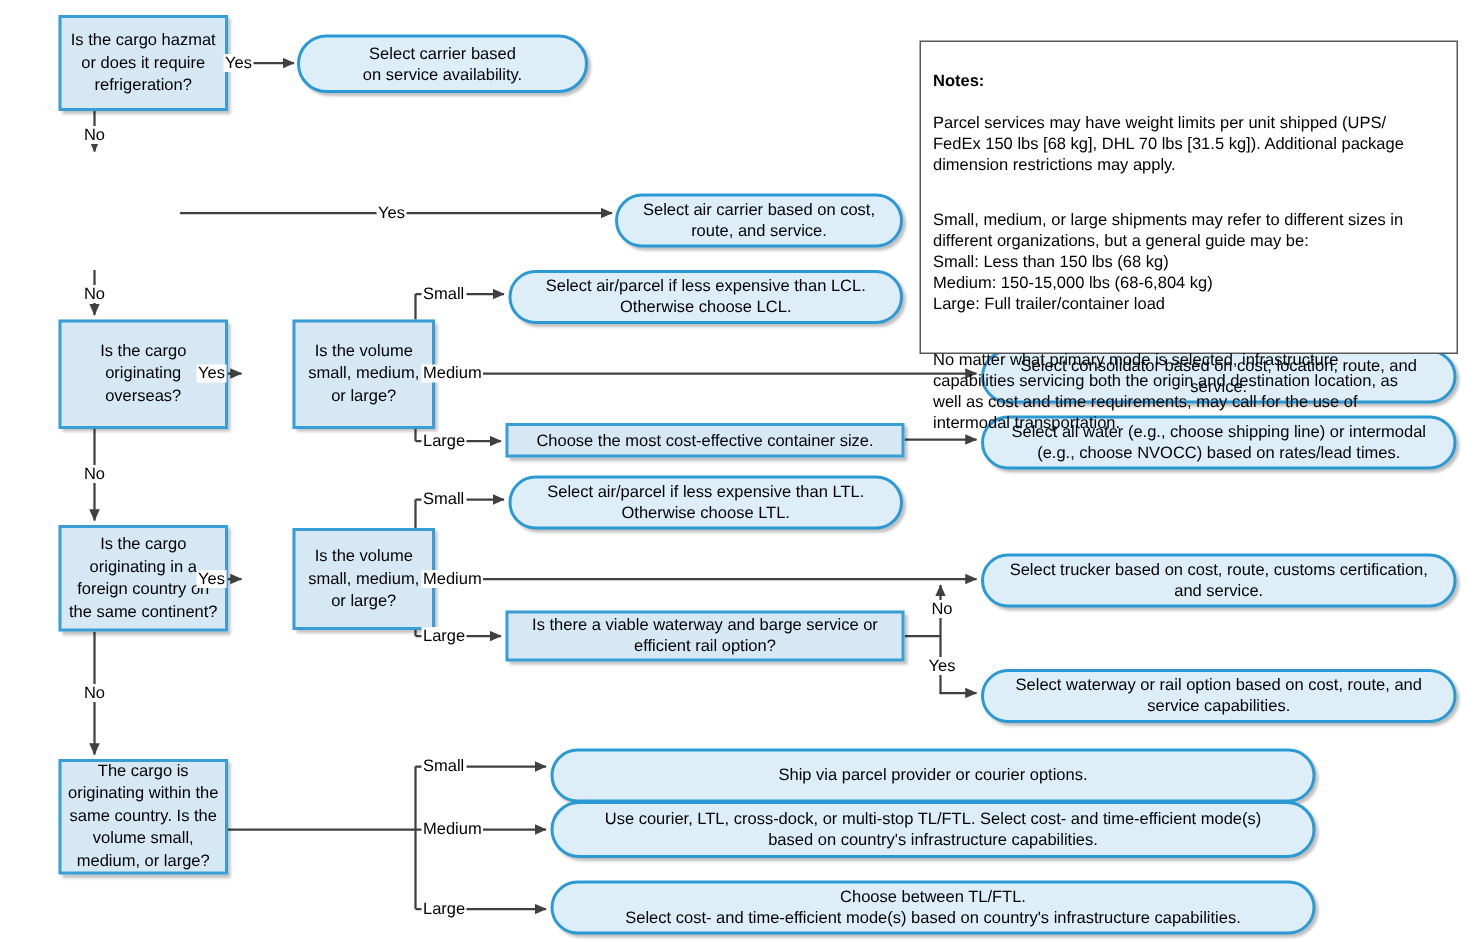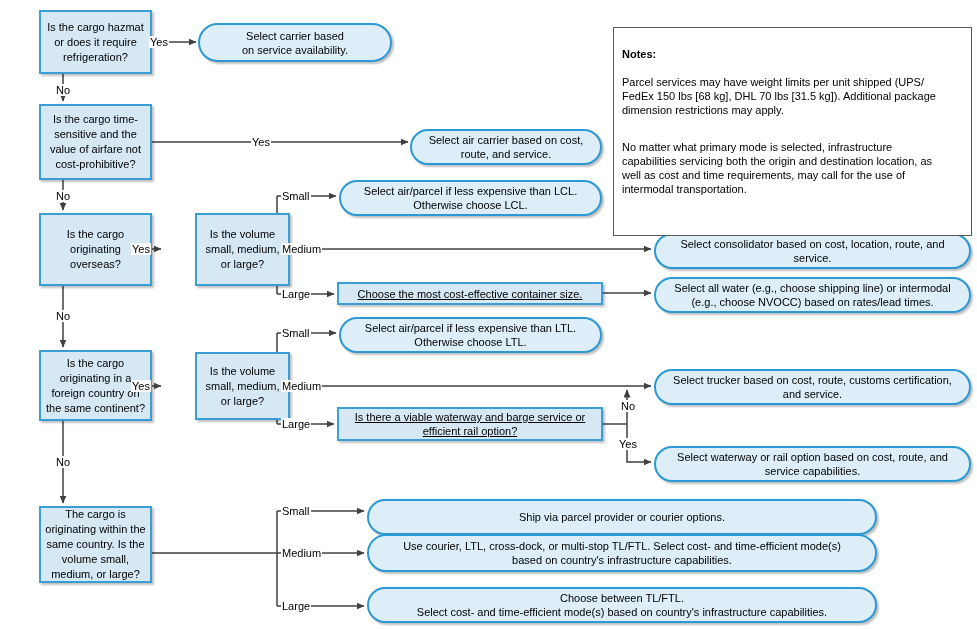--- a/index.html
+++ b/index.html
@@ -20,21 +20,20 @@
   }
   .decision {
     background: var(--box-fill, #d7e8f5);
     border:2px solid var(--box-border, #3a9ed6);
     line-height:15px;
     margin-left:32px;
   }
   .process {
     background: var(--box-fill, #d7e8f5);
     border:2px solid var(--box-border, #3a9ed6);
-    text-decoration:underline;
   }
   .stadium {
     background: var(--stadium-fill, #ddeef9);
     border:2px solid var(--stadium-border, #2b99d3);
     border-radius:999px;
     padding:16px 10px;
   }
   .elbl {
     position:absolute; font-size:11px; line-height:12px;
     background:#fff; padding:0 1px; white-space:nowrap;
@@ -83,24 +82,20 @@
     <path class="wire" marker-end="url(#arr)" d="M627,424 V390"></path>
     <path class="wire" marker-end="url(#arr)" d="M627,424 V462 H651"></path>
     <path class="wire" marker-end="url(#arr)" d="M277,511 H364"></path>
     <path class="wire" marker-end="url(#arr)" d="M277,553 H364"></path>
     <path class="wire" marker-end="url(#arr)" d="M277,606 H364"></path>
   </svg>
 
   <div class="node decision" style="left:7px;top:10px;width:113px;height:64px">Is the cargo hazmat
 or does it require
 refrigeration?</div>
-  <div class="node decision" style="left:7px;top:104px;width:113px;height:76px">Is the cargo time-
-sensitive and the
-value of airfare not
-cost-prohibitive?</div>
   <div class="node decision" style="left:7px;top:213px;width:113px;height:73px">Is the cargo
 originating
 overseas?</div>
   <div class="node decision" style="left:7px;top:350px;width:113px;height:71px">Is the cargo
 originating in a
 foreign country on
 the same continent?</div>
   <div class="node decision" style="left:7px;top:506px;width:113px;height:77px">The cargo is
 originating within the
 same country. Is the
@@ -159,19 +154,24 @@
   <span class="elbl start" style="left:281px;top:424px">Large</span>
   <span class="elbl start" style="left:281px;top:511px">Small</span>
   <span class="elbl start" style="left:281px;top:553px">Medium</span>
   <span class="elbl start" style="left:281px;top:606px">Large</span>
 
   <div class="notes" style="left:613px;top:3px;width:359px;height:209px">
     <div class="notes-title">Notes:</div>
     <p class="notes-p">Parcel services may have weight limits per unit shipped (UPS/
 FedEx 150 lbs [68 kg], DHL 70 lbs [31.5 kg]). Additional package
 dimension restrictions may apply.</p>
+    <p class="notes-p">Small, medium, or large shipments may refer to different sizes in
+different organizations, but a general guide may be:
+Small: Less than 150 lbs (68 kg)
+Medium: 150-15,000 lbs (68-6,804 kg)
+Large: Full trailer/container load</p>
     <p class="notes-p">No matter what primary mode is selected, infrastructure
 capabilities servicing both the origin and destination location, as
 well as cost and time requirements, may call for the use of
 intermodal transportation.</p>
   </div>
 
 </div>
 
 </body></html>

